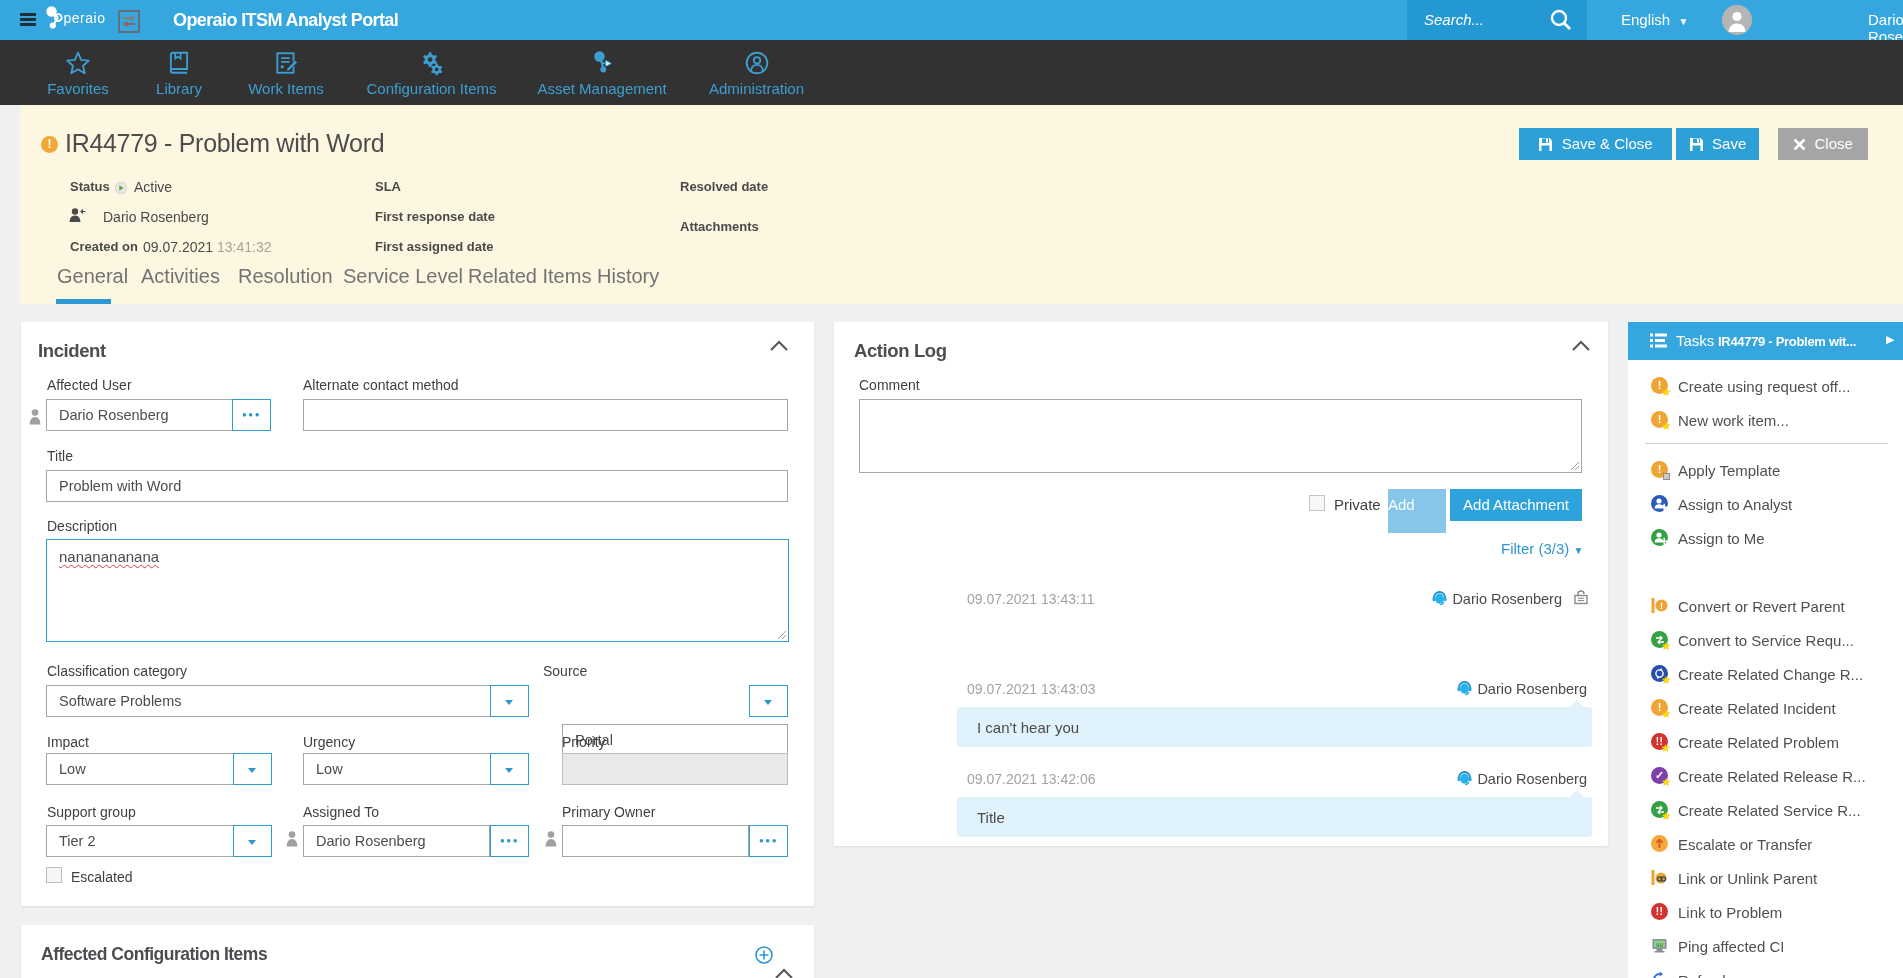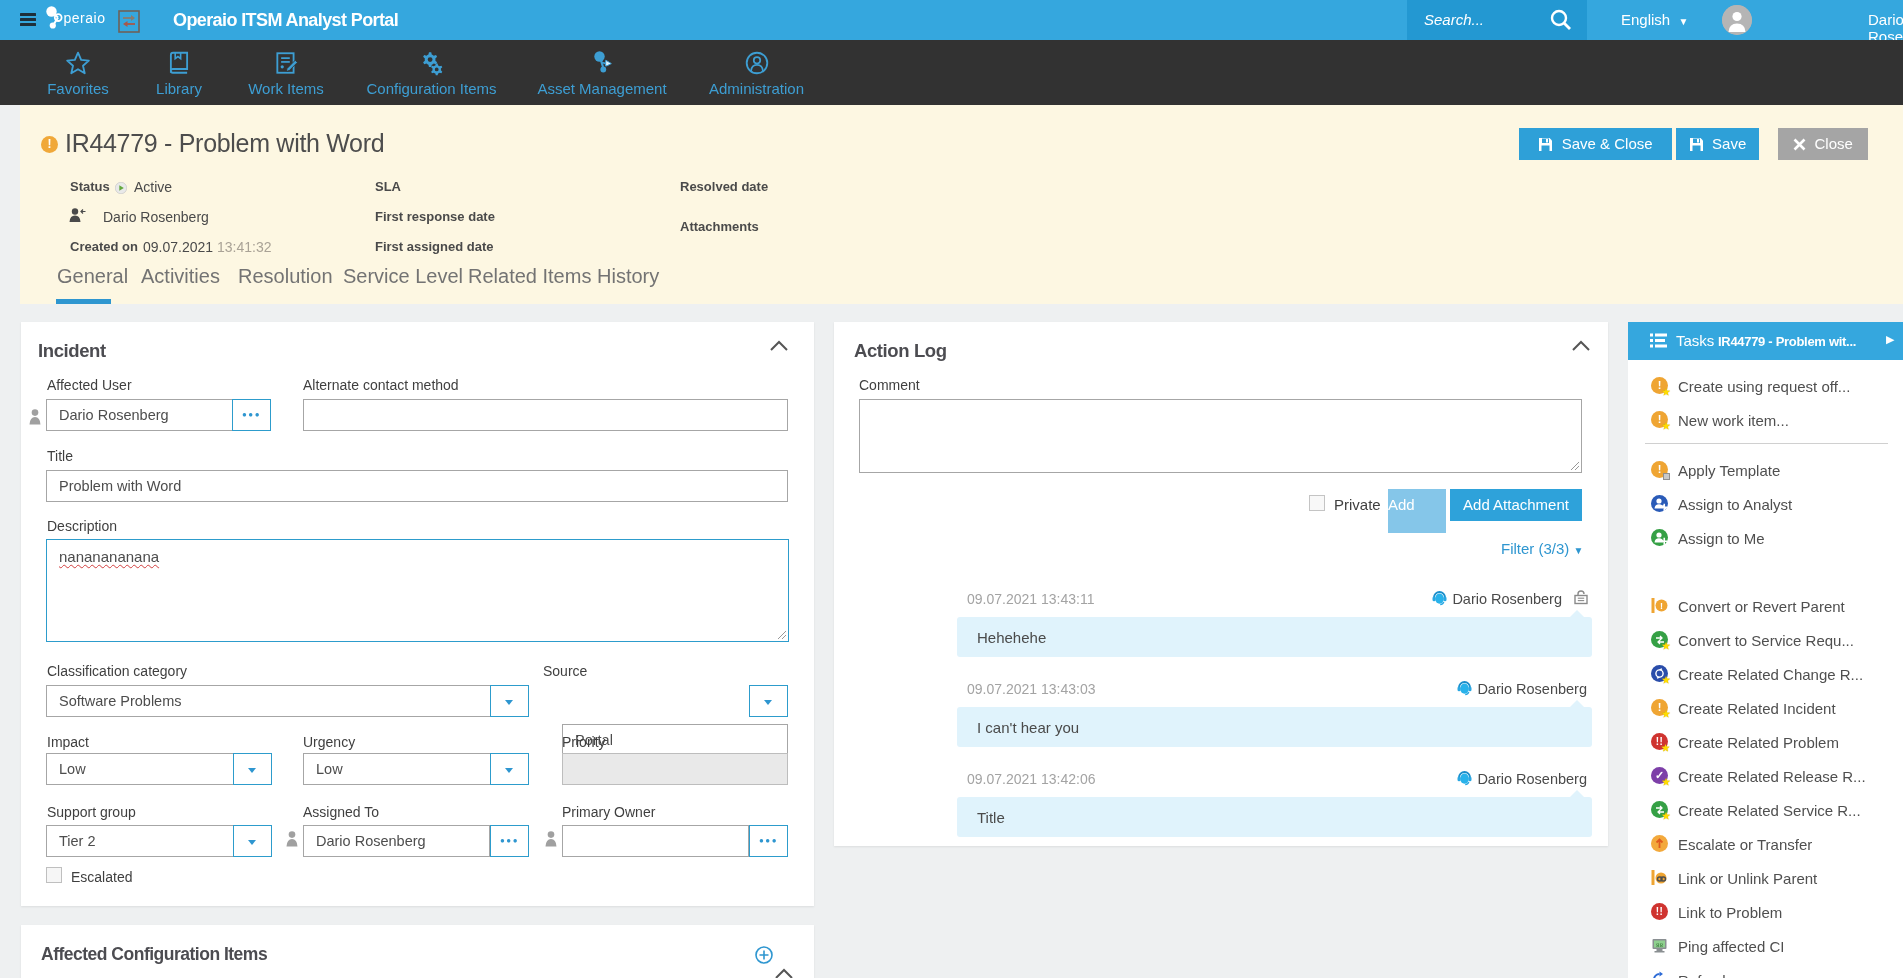--- a/index.html
+++ b/index.html
@@ -310,24 +310,20 @@
       <rect x="11.4" y="6.4" width="3.1" height="4.8" rx="1.5" fill="#2aa7e2"></rect>
       <path d="M11.7 11.8 Q11.3 14.3 8.2 14.5" fill="none" stroke="#2aa7e2" stroke-width="1.4"></path>
     </svg>
   <div style="position:absolute; right:46px; top:269px; font-size:14.5px; color:#4a4a4a;">Dario Rosenberg</div>
   <svg style="position:absolute; left:739px; top:267px;" width="16" height="16" viewBox="0 0 16 16">
       <rect x="2" y="6.5" width="12" height="8" fill="none" stroke="#8a8a8a" stroke-width="1.4"></rect>
       <path d="M5 6.5 L5 5 A3 3 0 0 1 11 5" fill="none" stroke="#8a8a8a" stroke-width="1.4"></path>
       <line x1="4.8" y1="9.2" x2="11.2" y2="9.2" stroke="#8a8a8a" stroke-width="1.1"></line>
       <line x1="4.8" y1="11.6" x2="11.2" y2="11.6" stroke="#8a8a8a" stroke-width="1.1"></line>
     </svg>
-  <div style="position:absolute; left:123px; top:295px; width:635px; height:40px; background:#e0f3fc; border-radius:3px;">
-    <div style="position:absolute; left:20px; top:12px; font-size:15px; color:#4a4a4a;">Hehehehe</div>
-    <div style="position:absolute; right:8px; top:-7px; width:0; height:0; border-left:7px solid transparent; border-right:7px solid transparent; border-bottom:7px solid #e0f3fc;"></div>
-  </div>
 
   <div style="position:absolute; left:133px; top:359px; font-size:14px; color:#a3a3a3;">09.07.2021 13:43:03</div>
   <svg style="position:absolute; left:623px; top:358px;" width="15" height="16" viewBox="0 0 15 16">
       <path d="M2 7.5 A5.5 5.5 0 0 1 13 7.5" fill="none" stroke="#1b8ecb" stroke-width="1.9"></path>
       <ellipse cx="7.5" cy="8.7" rx="4.3" ry="5.1" fill="#29b2ea"></ellipse>
       <rect x="0.5" y="6.4" width="3.1" height="4.8" rx="1.5" fill="#2aa7e2"></rect>
       <rect x="11.4" y="6.4" width="3.1" height="4.8" rx="1.5" fill="#2aa7e2"></rect>
       <path d="M11.7 11.8 Q11.3 14.3 8.2 14.5" fill="none" stroke="#2aa7e2" stroke-width="1.4"></path>
     </svg>
   <div style="position:absolute; right:21px; top:359px; font-size:14.5px; color:#4a4a4a;">Dario Rosenberg</div>

